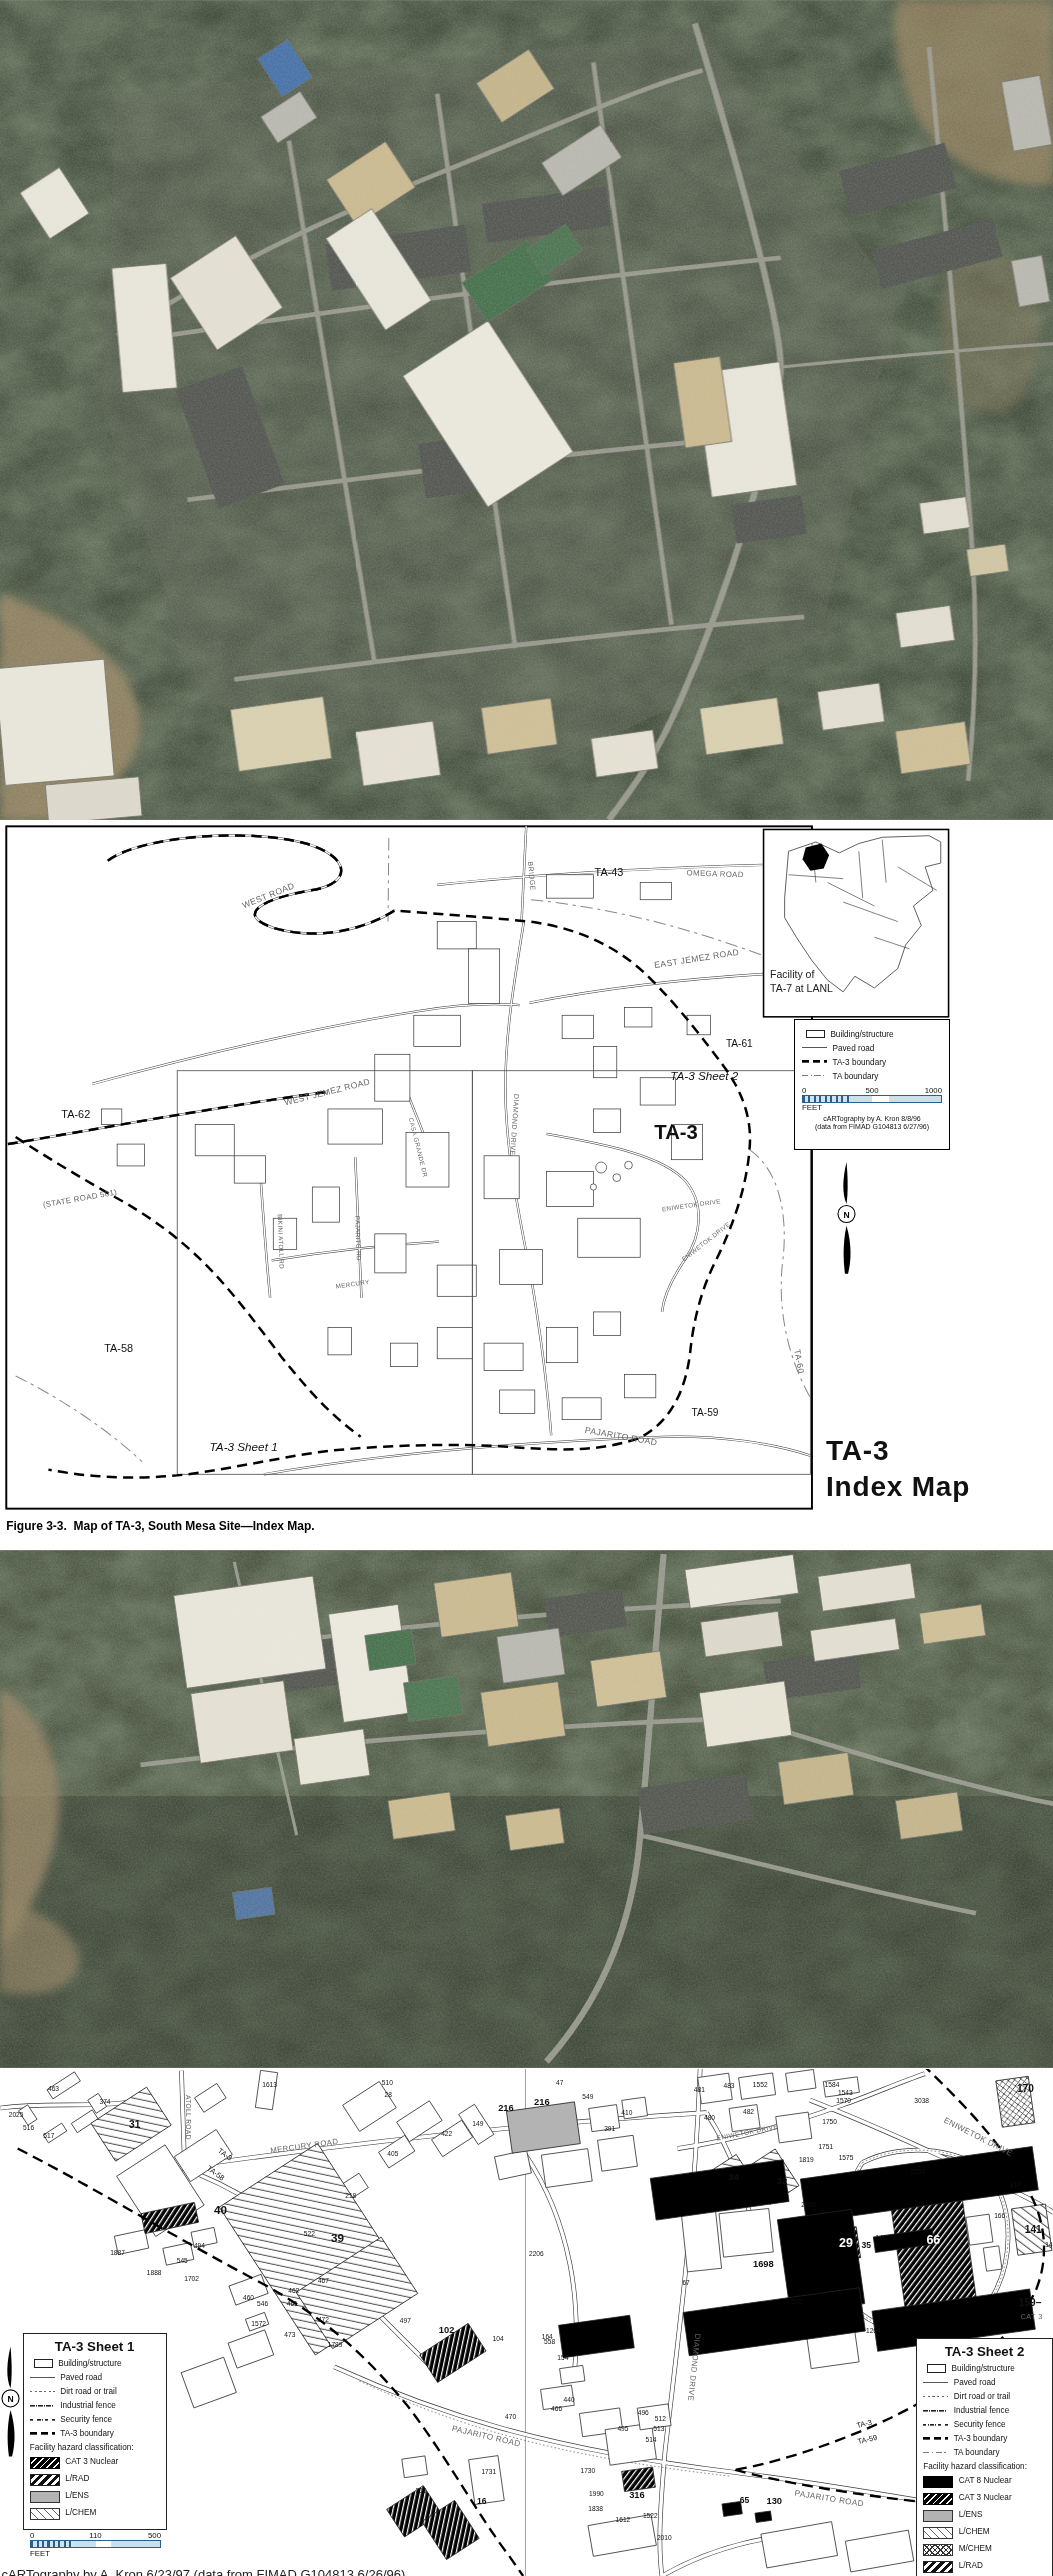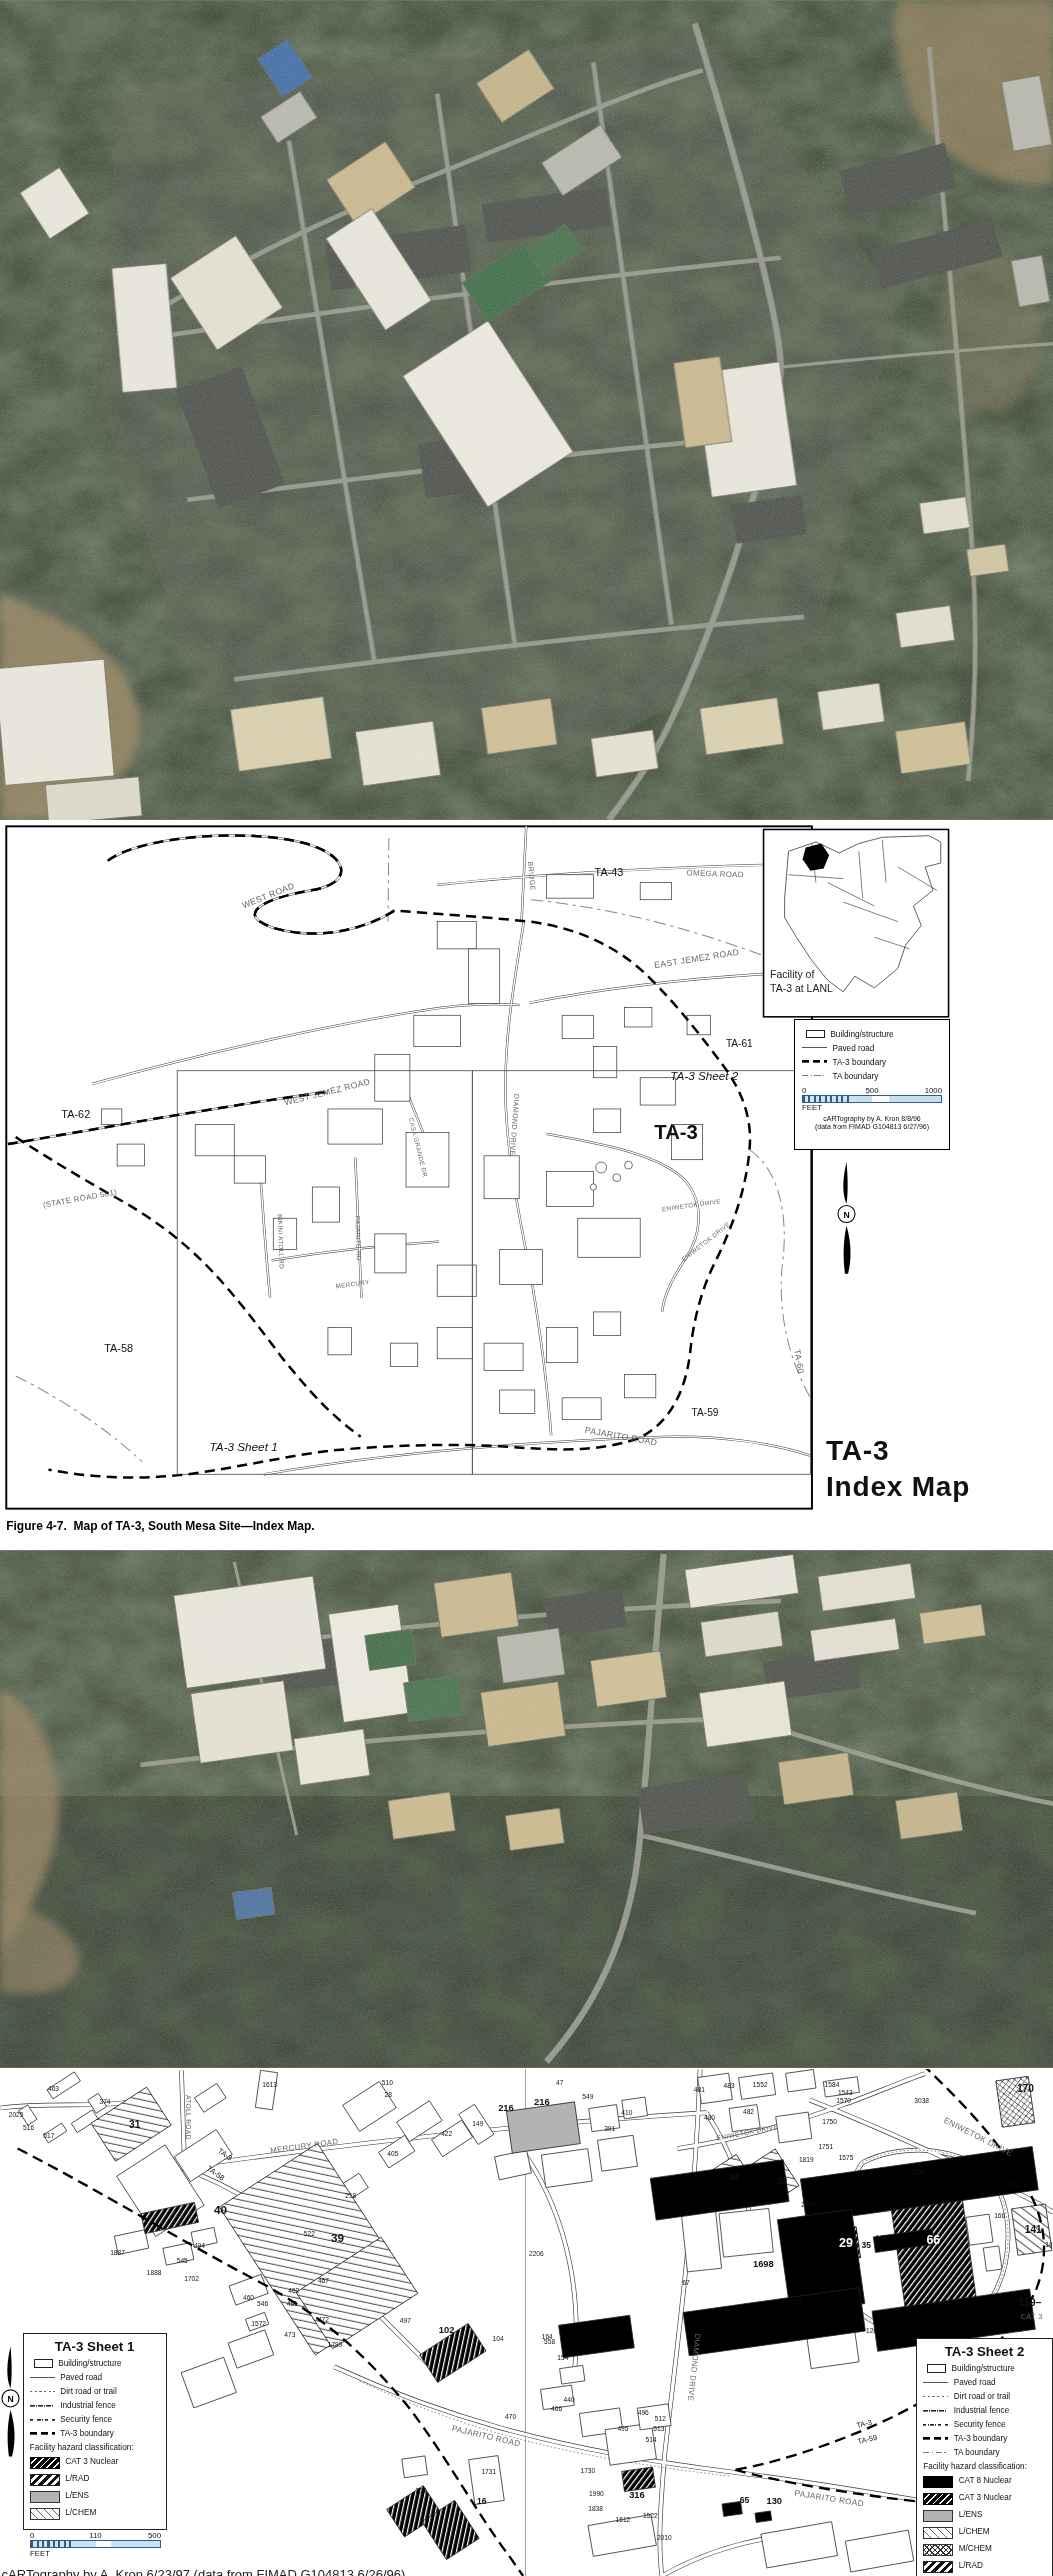--- a/index.html
+++ b/index.html
@@ -259,21 +259,21 @@
         <text x="1020" y="1744" font-size="11" text-anchor="middle" fill="#666" transform="rotate(80 1020 1744)" letter-spacing="0.5">TA-60</text>
         <text x="903" y="1813" font-size="13" text-anchor="middle" fill="#111">TA-59</text>
         <text x="795" y="1843" font-size="11" text-anchor="middle" fill="#666" transform="rotate(10 795 1843)" letter-spacing="0.5">PAJARITO ROAD</text>
         <text x="152" y="1731" font-size="14" text-anchor="middle" fill="#111">TA-58</text>
         <text x="312" y="1858" font-size="15" text-anchor="middle" fill="#111" font-style="italic">TA-3 Sheet 1</text>
       </g>
   </svg>
 
   <div class="abs" id="idx-inset-caption">
     <div>Facility of</div>
-    <div>TA-3 at LANL</div>
+    <div>TA-7 at LANL</div>
   </div>
 
   <div class="abs" id="idx-legend">
     <div id="idx-legend-rows">
         <div class="lrow">
           <span class="sw ln-building"></span>
           <span class="ltxt">Building/structure</span>
         </div>
         <div class="lrow">
           <span class="sw ln-paved"></span>
@@ -308,21 +308,21 @@
     <circle cx="20" cy="73" r="11" fill="#fff" stroke="#000" stroke-width="1.4"></circle>
     <text x="20" y="77.5" text-anchor="middle" font-size="11" font-weight="bold">N</text>
     <path d="M20,88 C26,108 27,130 22,150 L18,150 C15,128 16,106 20,88 Z" fill="#000"></path>
   </svg>
 
   <div class="abs" id="idx-title">
     <div>TA-3</div>
     <div>Index Map</div>
   </div>
 
-  <div class="abs" id="fig-caption">Figure 4-7.  Map of TA-3, South Mesa Site—Index Map.</div>
+  <div class="abs" id="fig-caption">Figure 3-3.  Map of TA-3, South Mesa Site—Index Map.</div>
 
   <svg class="abs" style="left:0;top:1550px" width="1054" height="518" viewBox="0 1985 1350 663">
     <rect x="0" y="1985" width="1350" height="663" fill="#37422f"></rect>
     <rect x="0" y="1985" width="1350" height="663" filter="url(#nA)" opacity="0.85"></rect>
     <rect x="0" y="2300" width="1350" height="348" fill="#2c3627" opacity="0.5"></rect>
     <g filter="url(#blur6)">
       <path d="M0,2160 C60,2200 90,2280 70,2360 C55,2420 25,2470 0,2500 Z" fill="#93805e" opacity="0.8"></path>
       <path d="M0,2430 C60,2450 110,2480 100,2520 C90,2550 40,2560 0,2550 Z" fill="#8a7a58" opacity="0.7"></path>
     </g>
     <g stroke="#9b9b90" stroke-width="6" fill="none" opacity="0.9">

